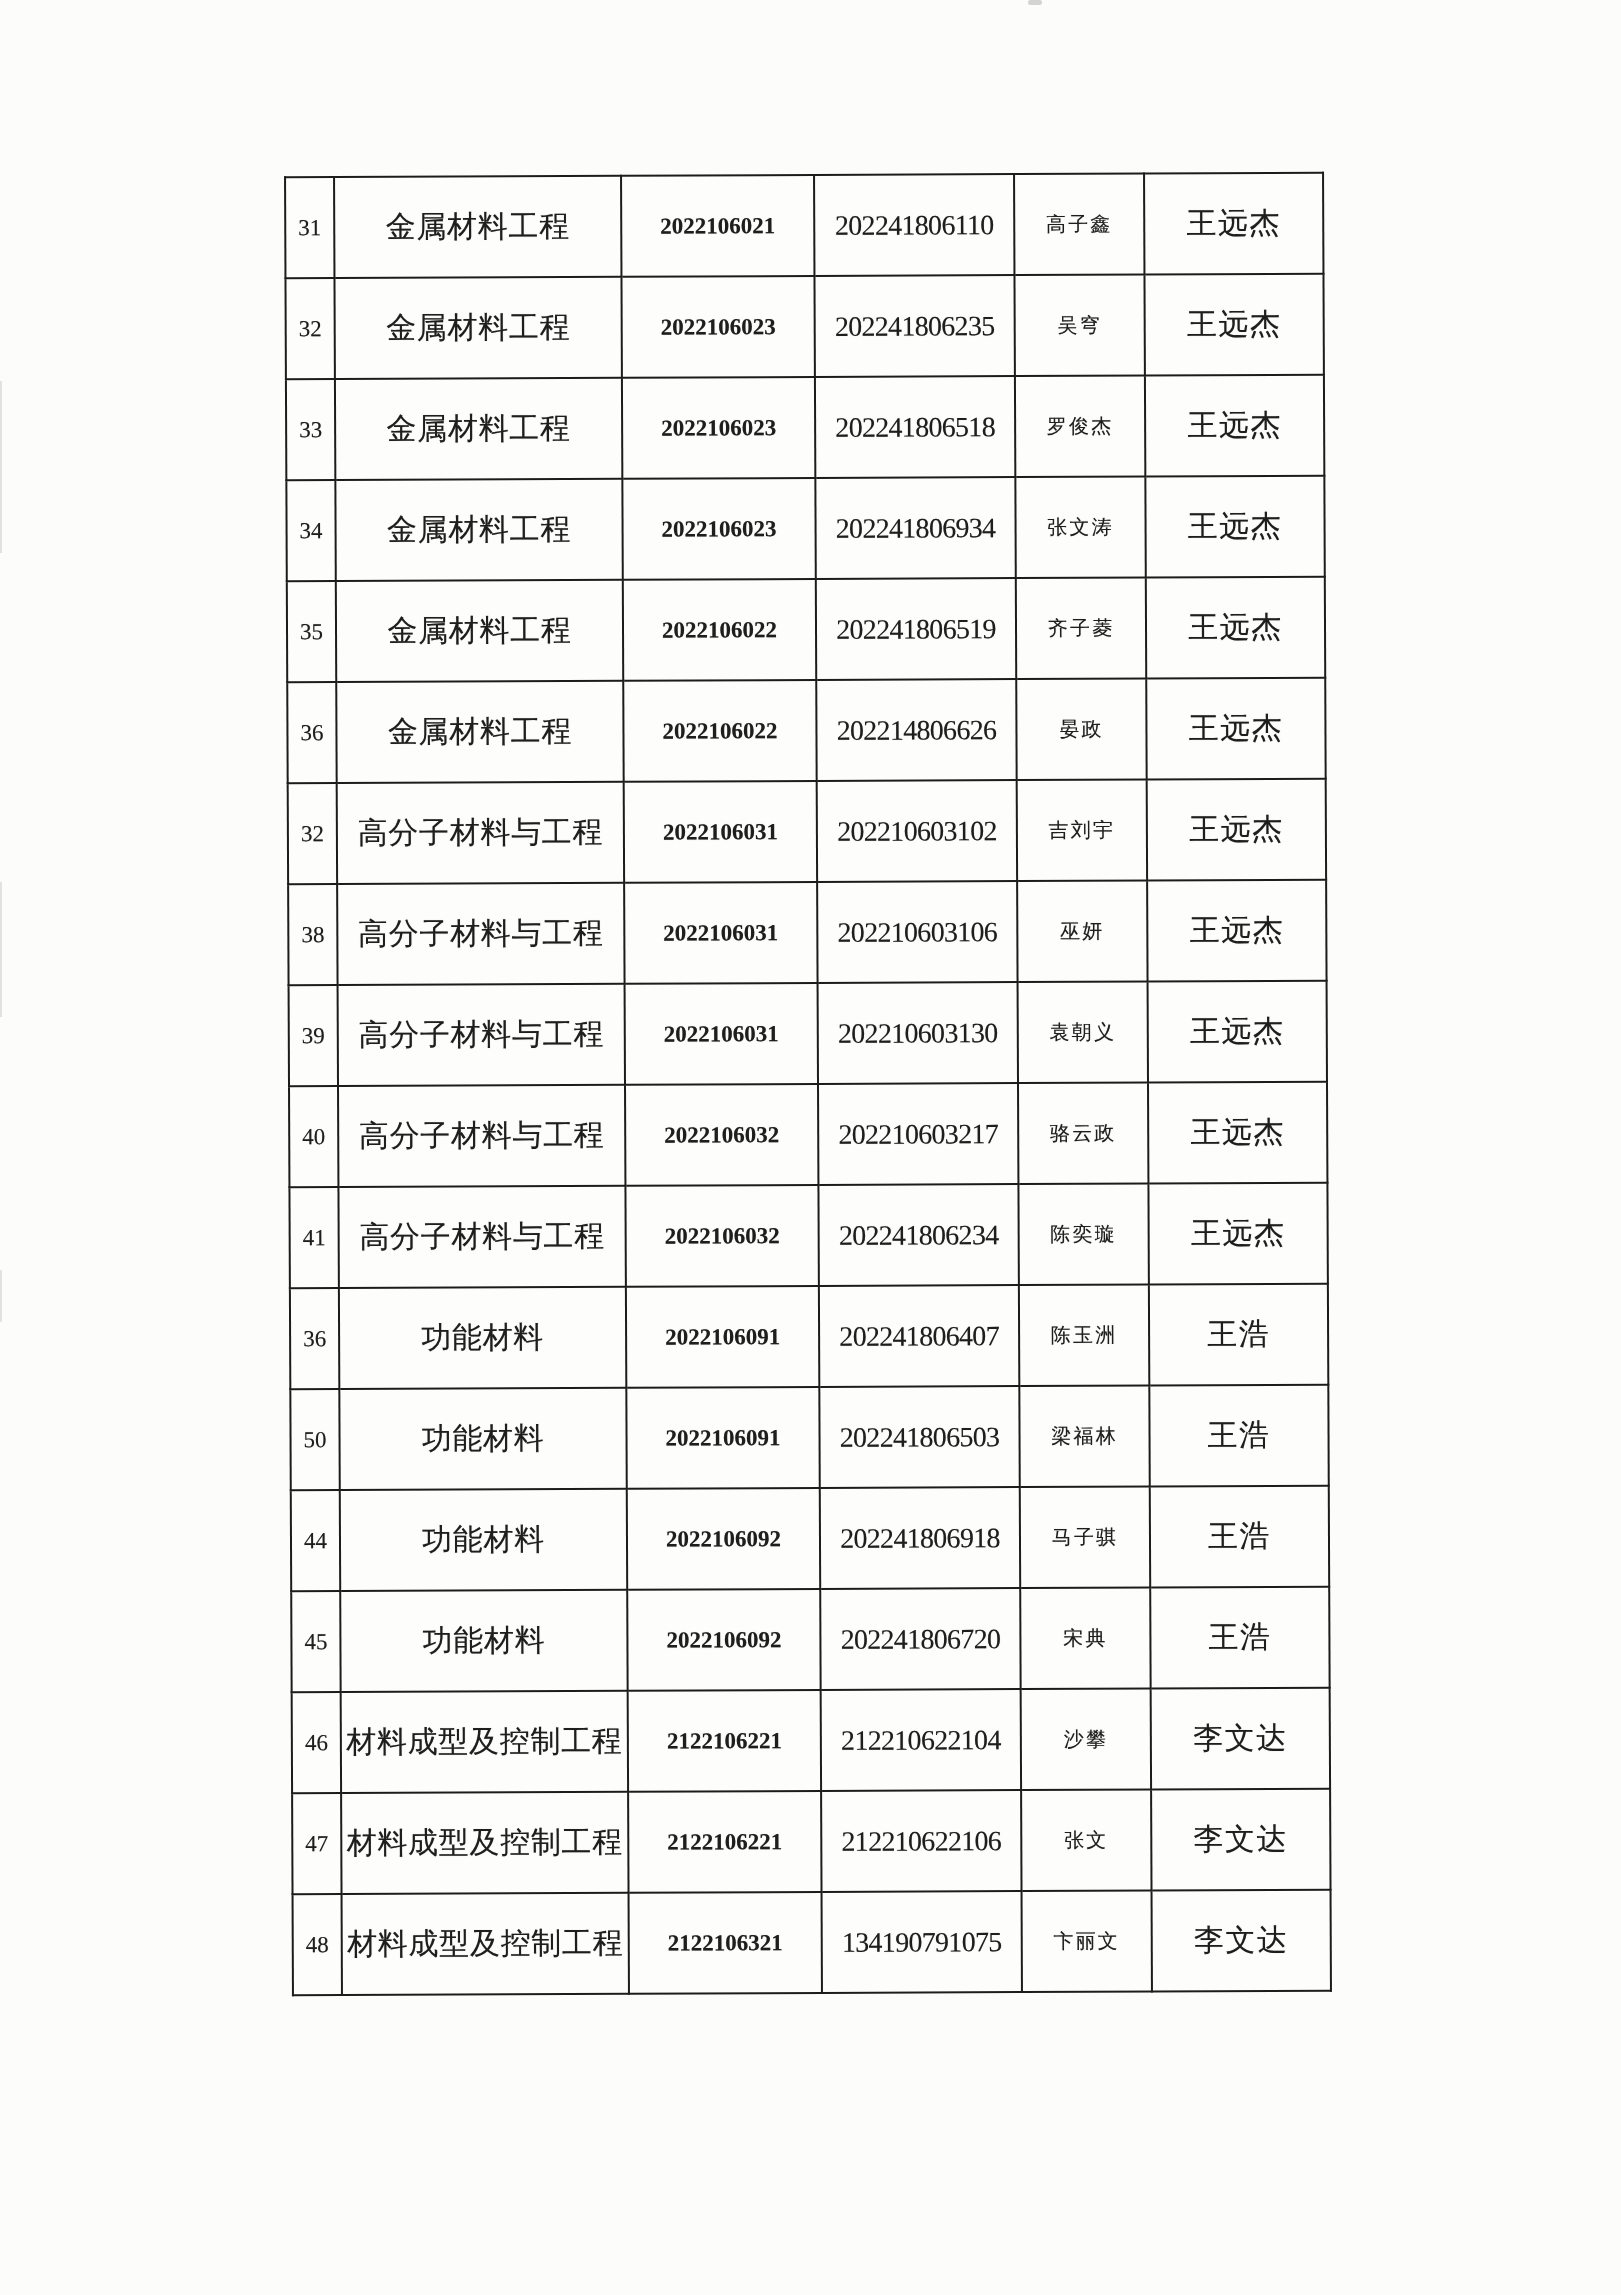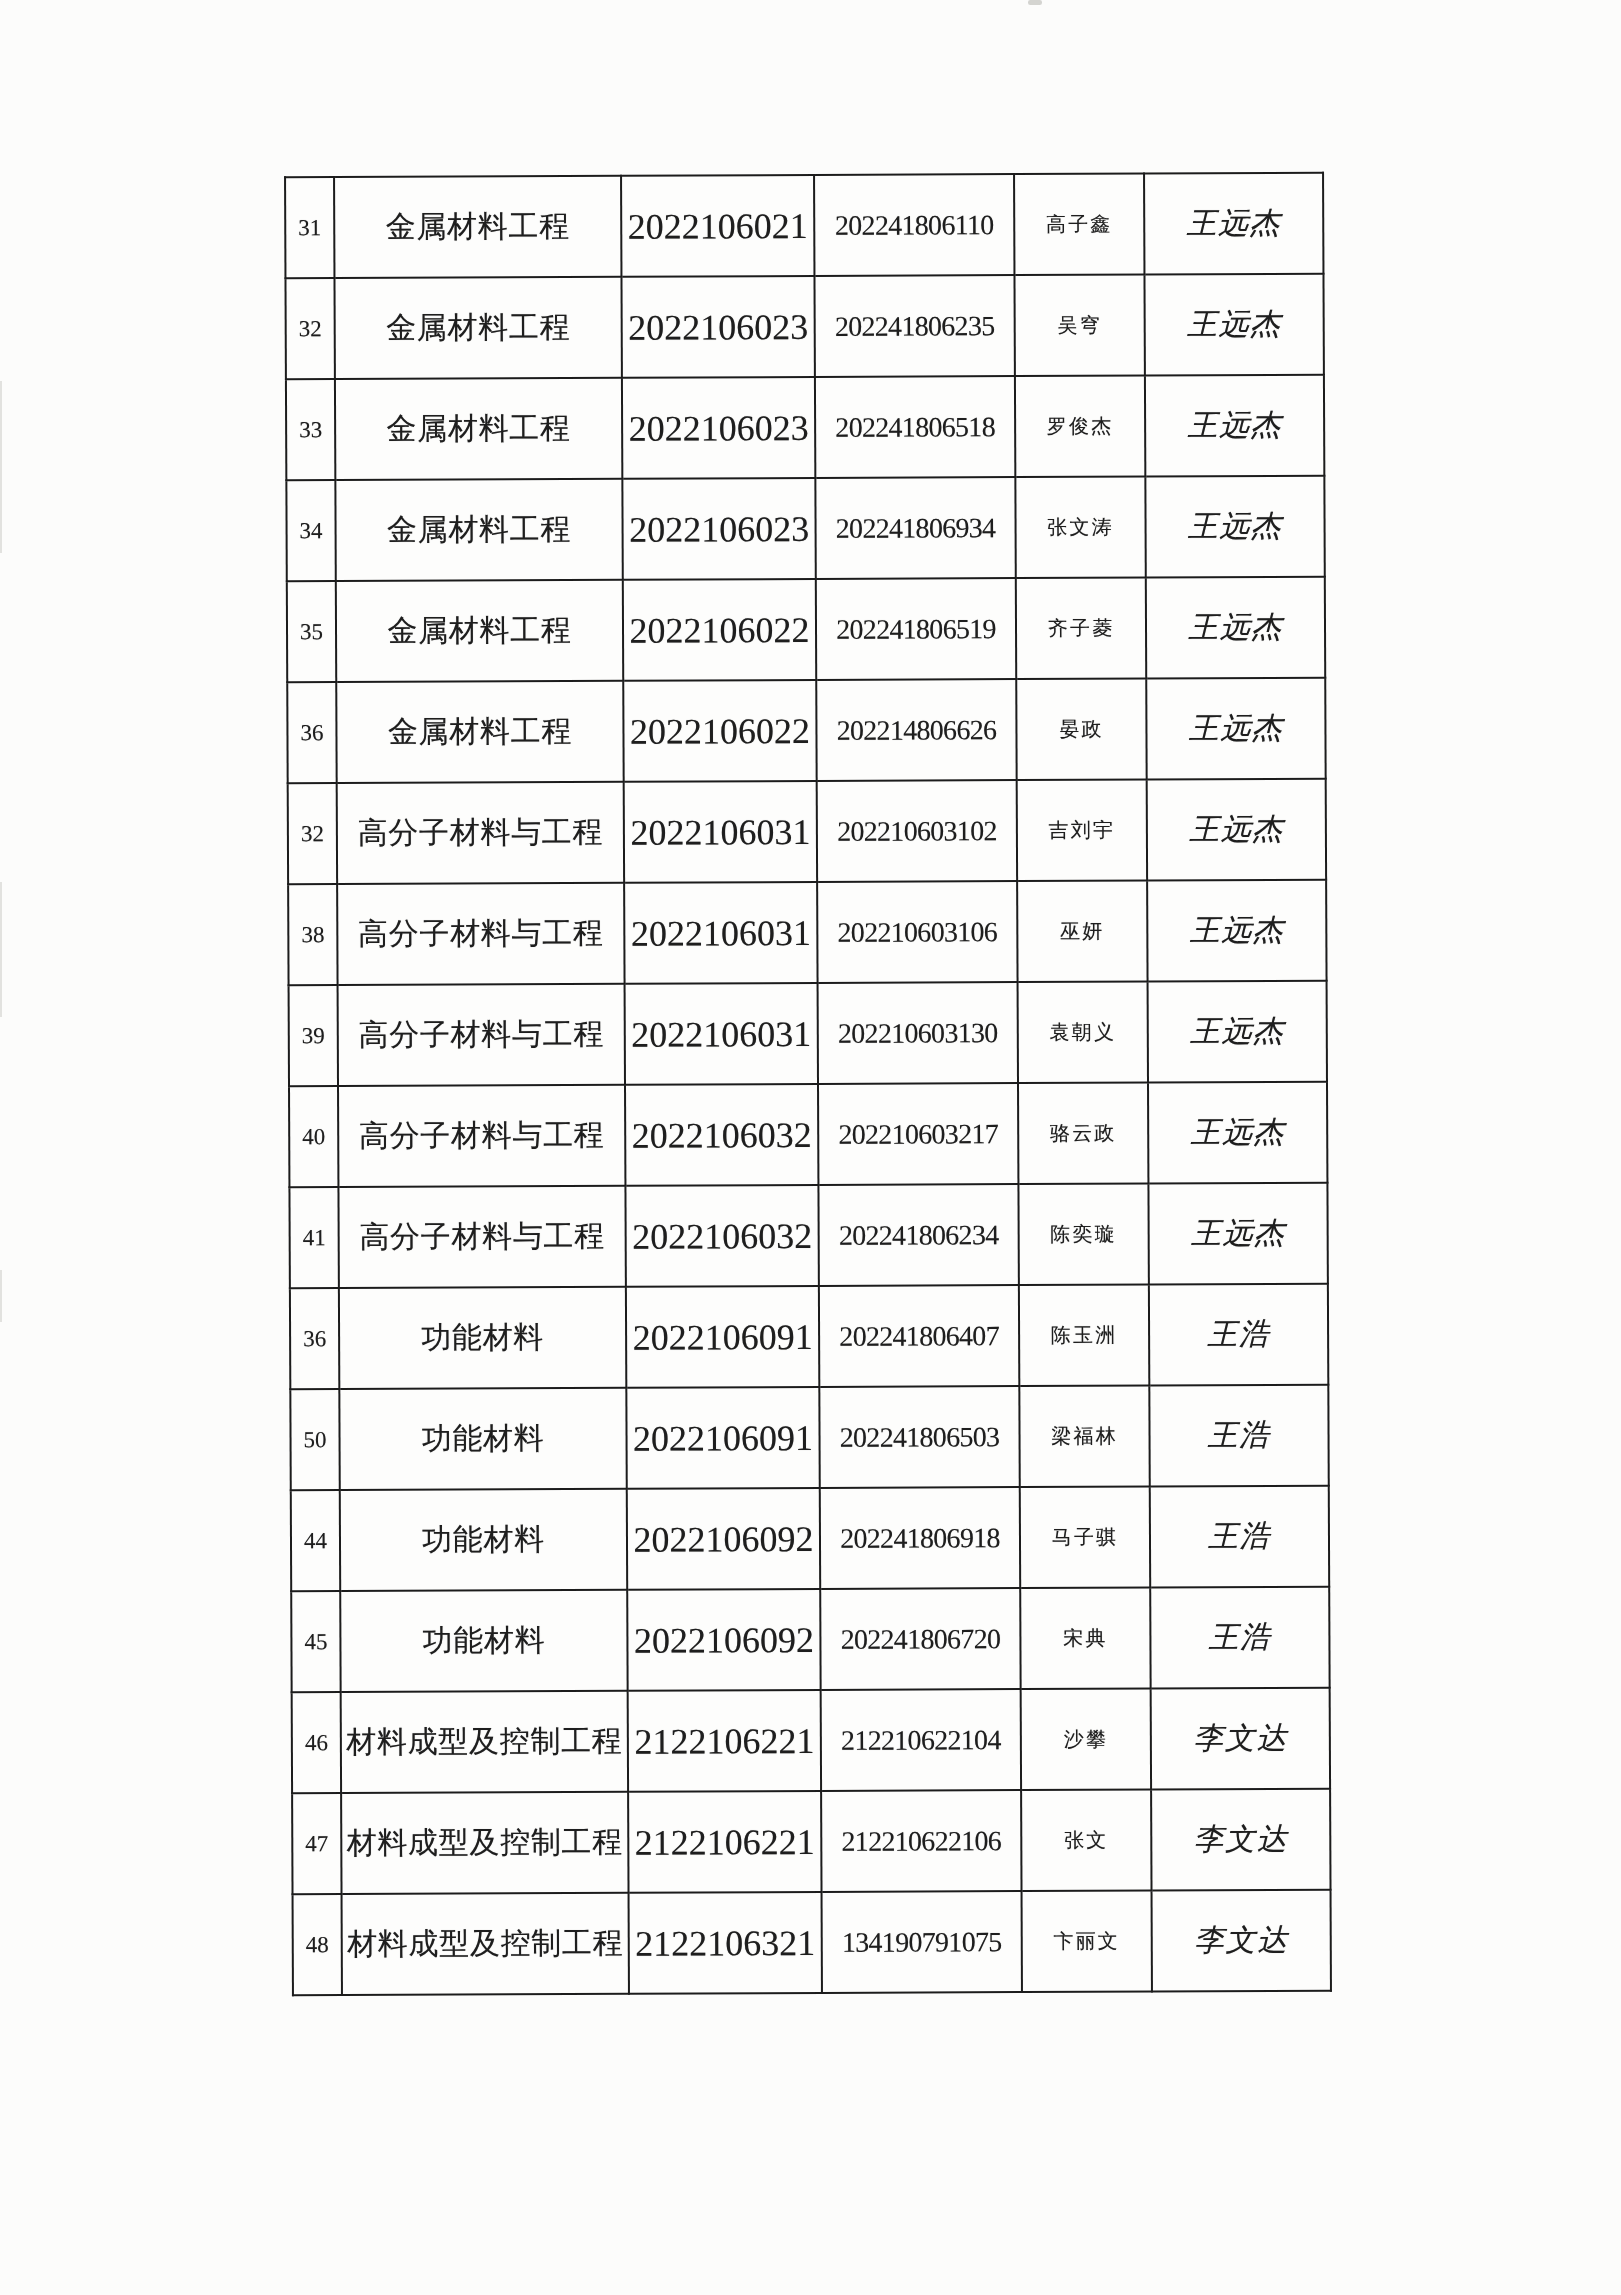--- a/index.html
+++ b/index.html
@@ -37,24 +37,24 @@
     vertical-align: middle;
     text-align: center;
     color: #1e1e1e;
     padding: 0;
     overflow: hidden;
     white-space: nowrap;
     text-shadow: 0 0 0.7px rgba(20,20,20,0.45);
   }
   td.c-no     { font-size: 23px; }
   td.c-major  { font-size: 30px; letter-spacing: 0.7px; }
-  td.c-class  { font-size: 36px; letter-spacing: 0px; }
+  td.c-class  { font-size: 23px; letter-spacing: 0px; font-weight: bold; }
   td.c-sid    { font-size: 28px; letter-spacing: -0.7px; margin-left: 32px; }
   td.c-name   { font-size: 20px; letter-spacing: 2.2px; }
-  td.c-adv    { font-size: 30px; letter-spacing: 1.5px; font-style: italic; }
+  td.c-adv    { font-size: 30px; letter-spacing: 1.5px; }
   
   .artifact-top-smudge {
     position: absolute;
     left: 1028px;
     top: 0px;
     width: 13.5px;
     height: 4.5px;
     background: #c9c9c6;
     border-radius: 2.2px;
     opacity: 0.8;

